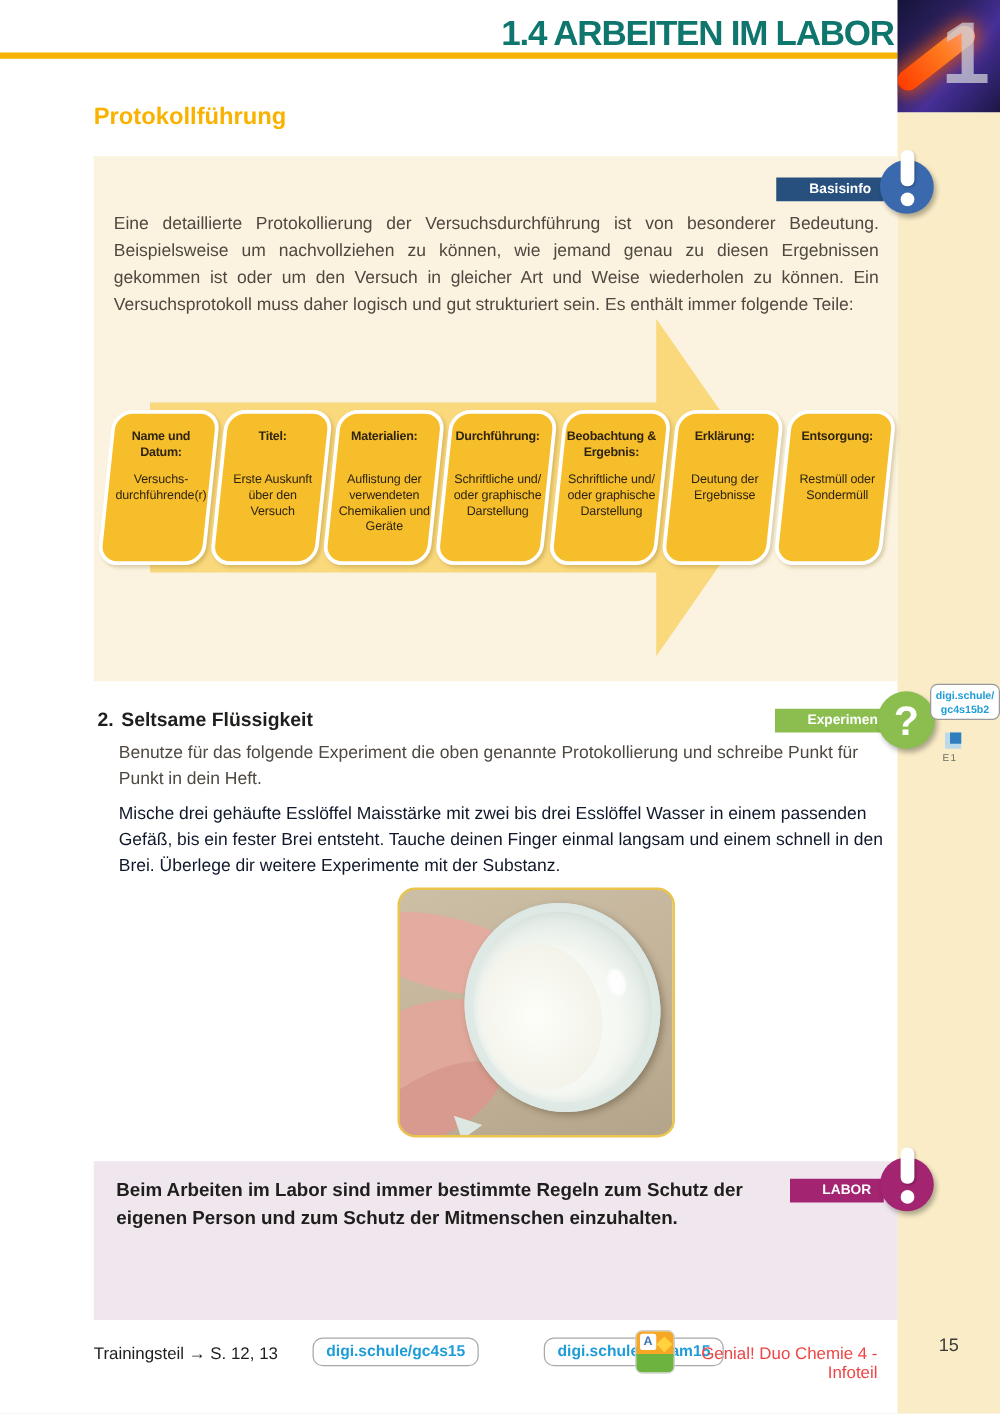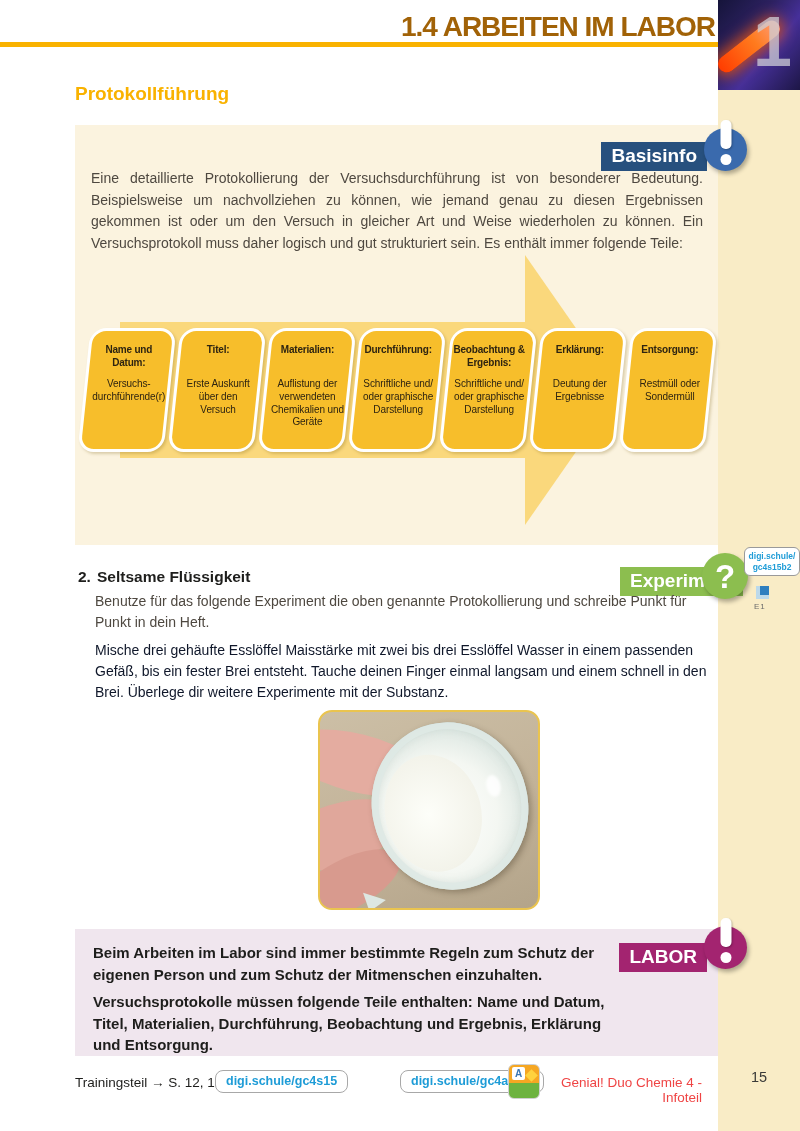--- a/index.html
+++ b/index.html
@@ -5,21 +5,21 @@
   html,body{margin:0;padding:0;background:#e9e9e9;}
   .page{
     position:relative;width:800px;height:1131px;background:#ffffff;
     font-family:"Liberation Sans",sans-serif;overflow:hidden;margin:0 auto;
     color:#1e1e1c;
   }
   
   .header-rule{position:absolute;left:0;top:42px;width:718px;height:5px;background:#f9b200;}
   .header-title{
     position:absolute;right:85px;top:11px;font-size:28px;font-weight:bold;
-    color:#a16207;letter-spacing:-1px;white-space:nowrap;
+    color:#0f766e;letter-spacing:-1px;white-space:nowrap;
   }
   .chapter-photo{
     position:absolute;left:718px;top:0;width:82px;height:90px;
     background:linear-gradient(130deg,#15143a 0%,#2c2160 35%,#46309a 60%,#1d1646 100%);
     overflow:hidden;
   }
   .glow-stick{
     position:absolute;left:-6px;top:38px;width:74px;height:17px;border-radius:9px;
     background:linear-gradient(90deg,#ff3c00,#ff7b1e 60%,#ff9e7a);
     transform:rotate(-38deg);box-shadow:0 0 14px 4px rgba(255,90,0,.7);
@@ -28,22 +28,22 @@
     position:absolute;right:8px;top:2px;font-size:70px;font-weight:bold;
     color:rgba(205,205,215,.75);line-height:80px;
   }
   .sidebar{position:absolute;left:718px;top:90px;width:82px;height:1041px;background:#f9ecc6;}
   .section-heading{
     position:absolute;left:75px;top:83px;font-size:19px;font-weight:bold;color:#f9b200;
   }
   
   .basisinfo-box{position:absolute;left:75px;top:125px;width:643px;height:420px;background:#fbf3df;}
   .badge{
-    display:inline-block;color:#fff;font-weight:bold;font-size:19px;
-    padding:3px 10px 4px 10px;white-space:nowrap;
+    display:inline-block;color:#fff;font-weight:bold;font-size:11px;
+    padding:3px 10px 4px 26px;white-space:nowrap;
   }
   .badge-basisinfo{position:absolute;top:17px;right:11px;background:#27507e;}
   .basisinfo-text{
     position:absolute;left:16px;top:43px;width:612px;font-size:14px;line-height:21.5px;
     color:#4e4840;text-align:justify;
   }
   
   .icon-medal{position:absolute;border-radius:50%;box-shadow:2px 3px 4px rgba(0,0,0,.3);}
   .icon-medal .excl-bar{
     position:absolute;left:50%;transform:translateX(-50%);top:-8px;width:11px;height:29px;
@@ -120,21 +120,21 @@
     background:rgba(255,255,255,.85);filter:blur(1px);}
   
   .merke-box{position:absolute;left:75px;top:929px;width:643px;height:127px;background:#f0e6ee;}
   .merke-p1{position:absolute;left:18px;top:13px;width:512px;font-size:15px;line-height:21.5px;font-weight:bold;color:#1e1e1c;}
   .merke-p2{position:absolute;left:18px;top:62px;width:520px;font-size:15px;line-height:21.5px;font-weight:bold;color:#1e1e1c;}
   .badge-merke{position:absolute;top:14px;right:11px;background:#a32470;}
   
   .footer-training{position:absolute;left:75px;top:1075px;font-size:13.5px;color:#1e1e1c;}
   .digi-pill{
     position:absolute;top:1070px;background:#fff;border:1.5px solid #a8a8a8;border-radius:8px;
-    padding:3px 10px 4px 10px;font-size:12.5px;font-weight:bold;color:#1e9cd7;white-space:nowrap;
+    padding:3px 10px 4px 10px;font-size:12.5px;font-weight:bold;color:#1e9cd7;white-space:nowrap;margin-left:35px;
   }
   .pill-1{left:215px;}
   .pill-2{left:400px;}
   .app-icon{
     position:absolute;left:508px;top:1064px;width:30px;height:33px;border-radius:6px;
     background:linear-gradient(180deg,#f6a723 0%,#f6a723 55%,#6db33f 55%,#6db33f 100%);
     border:1px solid #d0d0d0;overflow:hidden;
   }
   .app-icon .app-a{
     position:absolute;left:3px;top:2px;width:13px;height:13px;background:#fff;border-radius:2px;
@@ -240,21 +240,20 @@
     <div class="finger finger-bot"></div>
     <div class="beaker">
       <div class="beaker-milk"></div>
       <div class="beaker-glint"></div>
     </div>
     <div class="beaker-spout"></div>
   </div>
 
   <div class="merke-box">
     <p class="merke-p1" style="margin:0">Beim Arbeiten im Labor sind immer bestimmte Regeln zum Schutz der eigenen Person und zum Schutz der Mitmenschen einzuhalten.</p>
-    <p class="merke-p2" style="margin:0">Versuchsprotokolle müssen folgende Teile enthalten: Name und Datum, Titel, Materialien, Durchführung, Beobachtung und Ergebnis, Erklärung und Entsorgung.</p>
     <span class="badge badge-merke">LABOR</span>
   </div>
   <div class="icon-medal medal-magenta">
     <span class="excl-bar"></span>
     <span class="excl-dot"></span>
   </div>
 
   <div class="footer-training">Trainingsteil → S. 12, 13</div>
   <div class="digi-pill pill-1">digi.schule/gc4s15</div>
   <div class="digi-pill pill-2">digi.schule/gc4am15</div>

